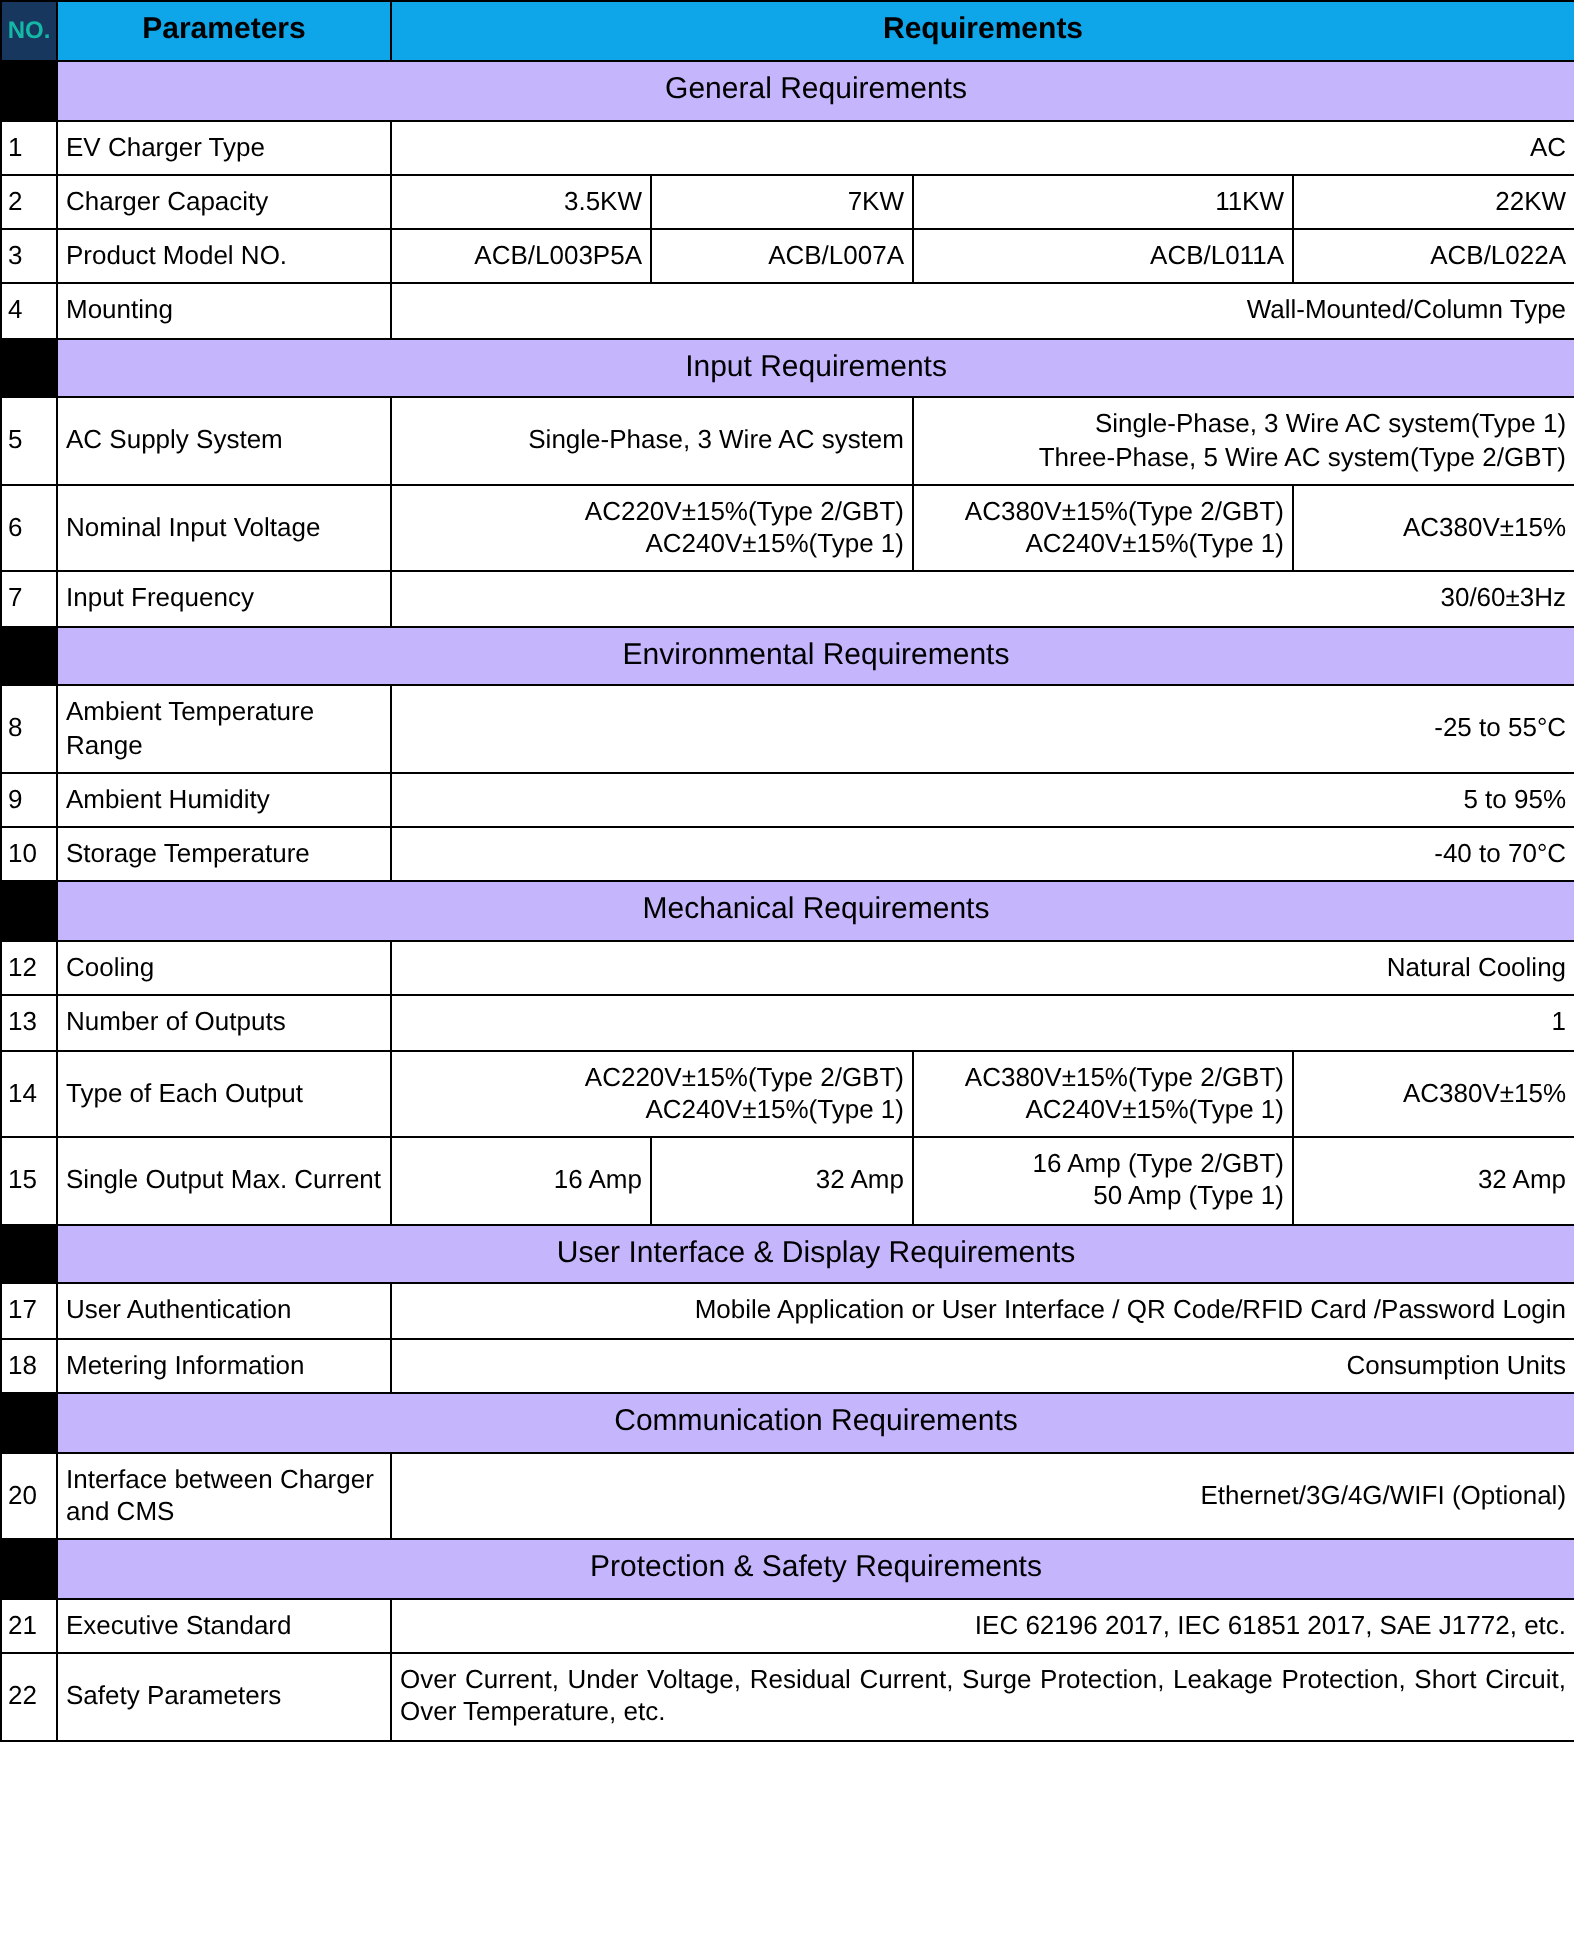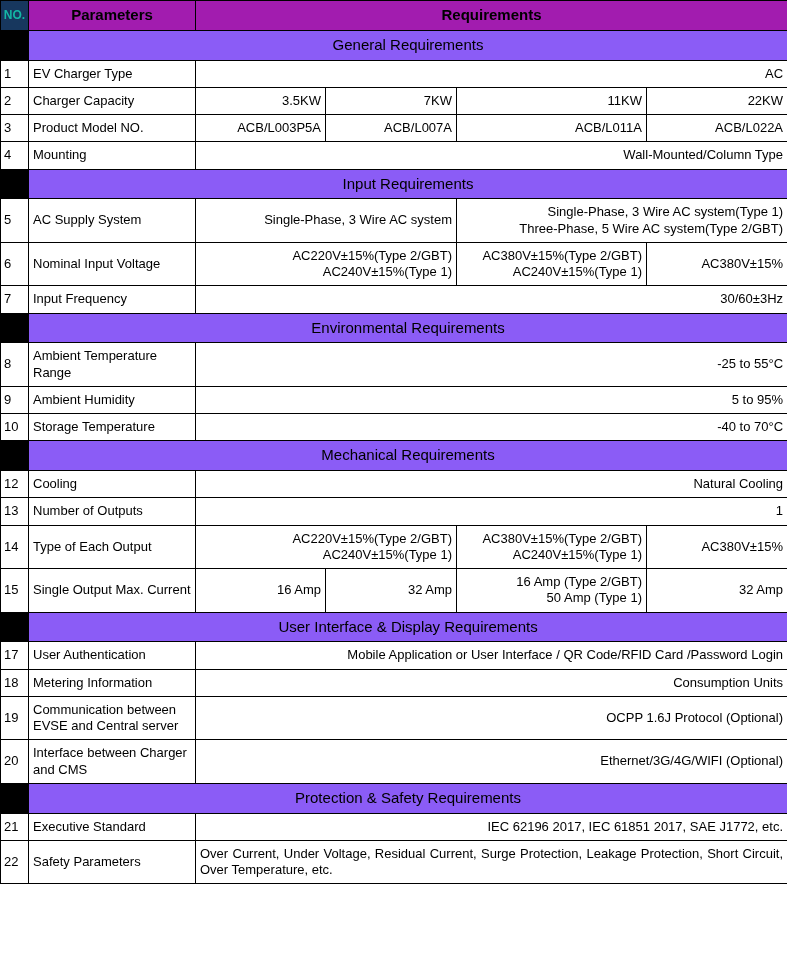--- a/index.html
+++ b/index.html
@@ -17,39 +17,39 @@
   th, td {
     border: 1px solid #000000;
     font-size: 13px;
     line-height: 1.25;
     padding: 5px 4px;
     vertical-align: middle;
     text-align: left;
     word-wrap: break-word;
   }
   thead th {
-    background: #a21caf;
+    background: #0ea5e9;
     font-weight: bold;
     font-size: 15px;
     text-align: center;
     padding: 5px 4px;
   }
   thead th.no-h {
     background: #17375E;
     color: #14b8a6;
     font-size: 12px;
     padding: 5px 1px;
   }
   td.no-cell { padding-left: 3px; }
   td.section-no { background: #000000; padding: 0; }
   td.section-title {
     text-align: center;
     font-size: 15px;
     padding: 5px 4px;
-    background: #8b5cf6;
+    background: #c4b5fd;
   }
   td.value-cell { white-space: pre-line; text-align: right; }
   td.center { text-align: right; }
   td.justify { text-align: justify; white-space: normal; }
 </style>
 </head>
 <body>
 
 <table>
   <colgroup>
@@ -182,23 +182,22 @@
         <td class="no-cell">17</td>
         <td class="param-cell">User Authentication</td>
         <td class="value-cell" colspan="4">Mobile Application or User Interface / QR Code/RFID Card /Password Login</td>
       </tr>
       <tr>
         <td class="no-cell">18</td>
         <td class="param-cell">Metering Information</td>
         <td class="value-cell" colspan="4">Consumption Units</td>
       </tr>
       <tr>
-        <td class="no-cell">19</td>
-        <td class="param-cell">Communication between EVSE and Central server</td>
-        <td class="value-cell" colspan="4">OCPP 1.6J Protocol (Optional)</td>
+        <td class="section-no"></td>
+        <td class="section-title" colspan="5">Communication Requirements</td>
       </tr>
       <tr>
         <td class="no-cell">20</td>
         <td class="param-cell">Interface between Charger and CMS</td>
         <td class="value-cell" colspan="4">Ethernet/3G/4G/WIFI (Optional)</td>
       </tr>
       <tr>
         <td class="section-no"></td>
         <td class="section-title" colspan="5">Protection &amp; Safety Requirements</td>
       </tr>

